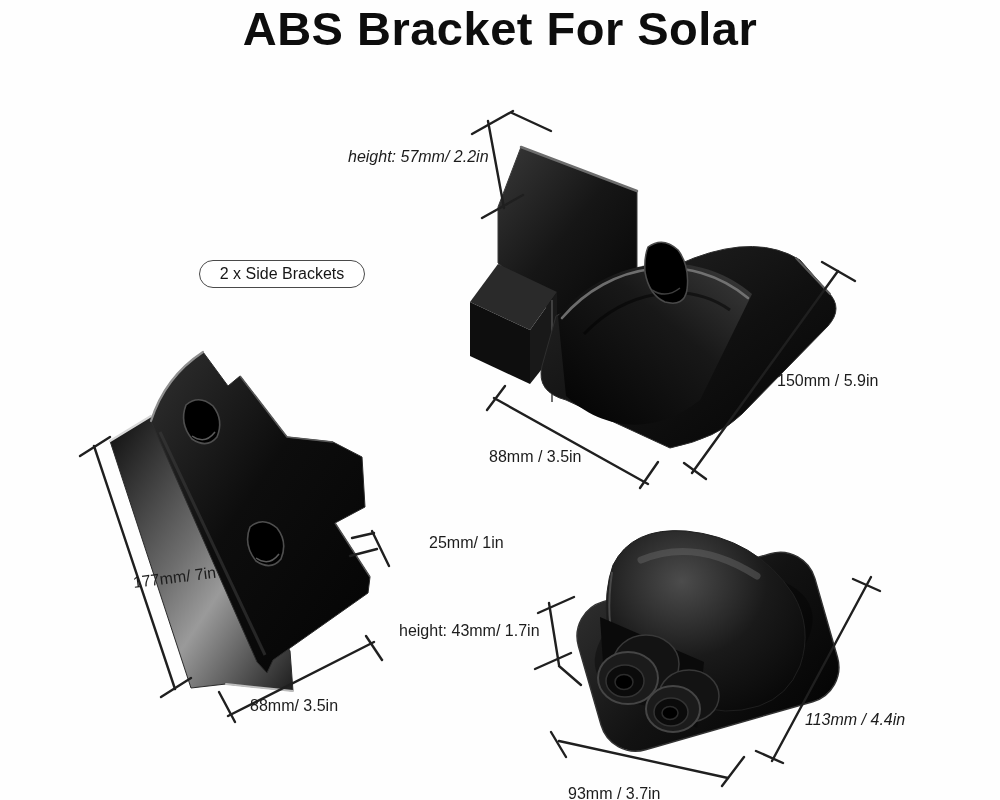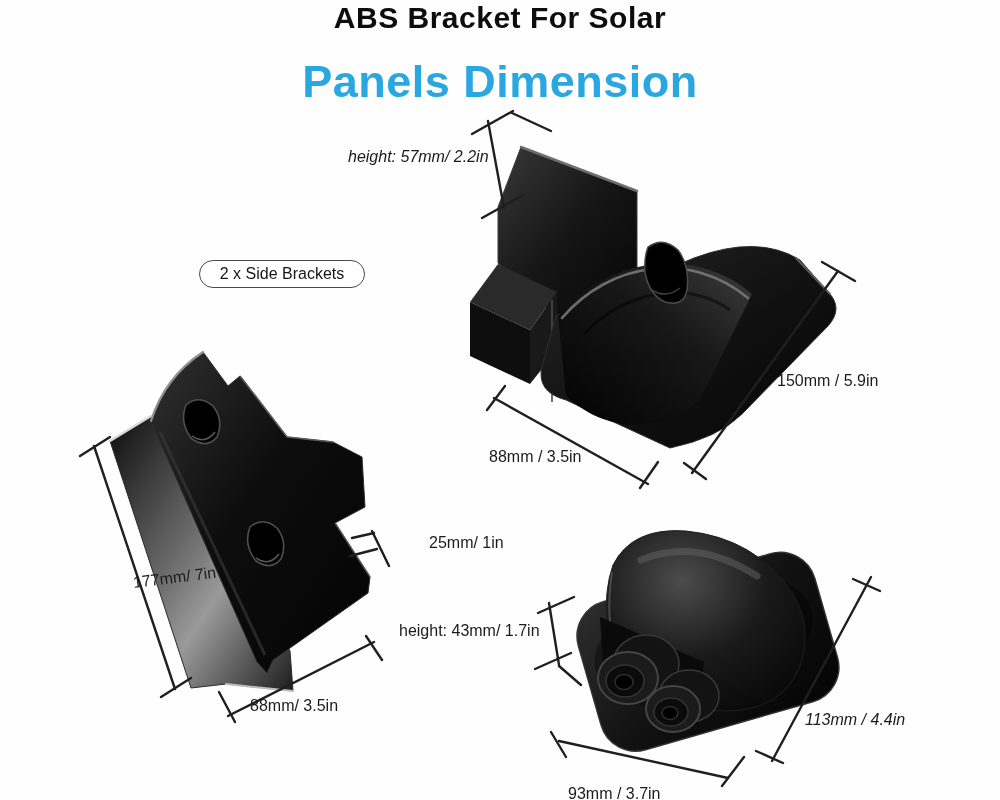--- a/index.html
+++ b/index.html
@@ -1,20 +1,20 @@
 <!DOCTYPE html>
 <html><head>
 <meta charset="utf-8">
 <style>
   html,body{margin:0;padding:0;background:#ffffff;}
   .canvas{position:relative;width:1000px;height:800px;background:#fefefe;overflow:hidden;
           font-family:"Liberation Sans",sans-serif;}
   .title{position:absolute;left:0;width:1000px;text-align:center;white-space:nowrap;
          font-weight:bold;letter-spacing:0.5px;}
-  .title.t1{top:1px;font-size:30px;color:#0d0d0d;}
+  .title.t1{top:1px;font-size:47px;color:#0d0d0d;}
   .title.t2{top:56px;font-size:45px;color:#2aa7e1;}
   .pill{position:absolute;display:flex;align-items:center;justify-content:center;
         border:1.6px solid #4a4a4a;border-radius:19px;background:#ffffff;
         font-size:16px;color:#161616;white-space:nowrap;box-sizing:border-box;}
   .dim{position:absolute;font-size:16px;color:#1c1c1c;white-space:nowrap;}
   .rot{transform:rotate(-7deg);transform-origin:left top;}
   svg{position:absolute;left:0;top:0;}
 </style>
 </head>
 <body>
@@ -156,21 +156,20 @@
       </g>
       <g>
         <path d="M559,741 L728,778"></path>
         <path d="M551,732 L566,757"></path>
         <path d="M722,786 L744,757"></path>
       </g>
     </g>
   </svg>
 
   <div class="title t1">ABS Bracket For Solar</div>
-  <div class="title t2">Panels Dimension</div>
 
   <div class="pill" style="left:199px;top:260px;width:166px;height:28px;">2 x Side Brackets</div>
 
   <div class="dim" style="left:348px;top:148px;font-style:italic;">height: 57mm/ 2.2in</div>
   <div class="dim" style="left:777px;top:372px;">150mm / 5.9in</div>
   <div class="dim" style="left:489px;top:448px;">88mm / 3.5in</div>
 
   <div class="dim" style="left:384px;top:534px;margin-left:45px;">25mm/ 1in</div>
   <div class="dim rot" style="left:132px;top:574px;">177mm/ 7in</div>
   <div class="dim" style="left:250px;top:697px;">88mm/ 3.5in</div>

